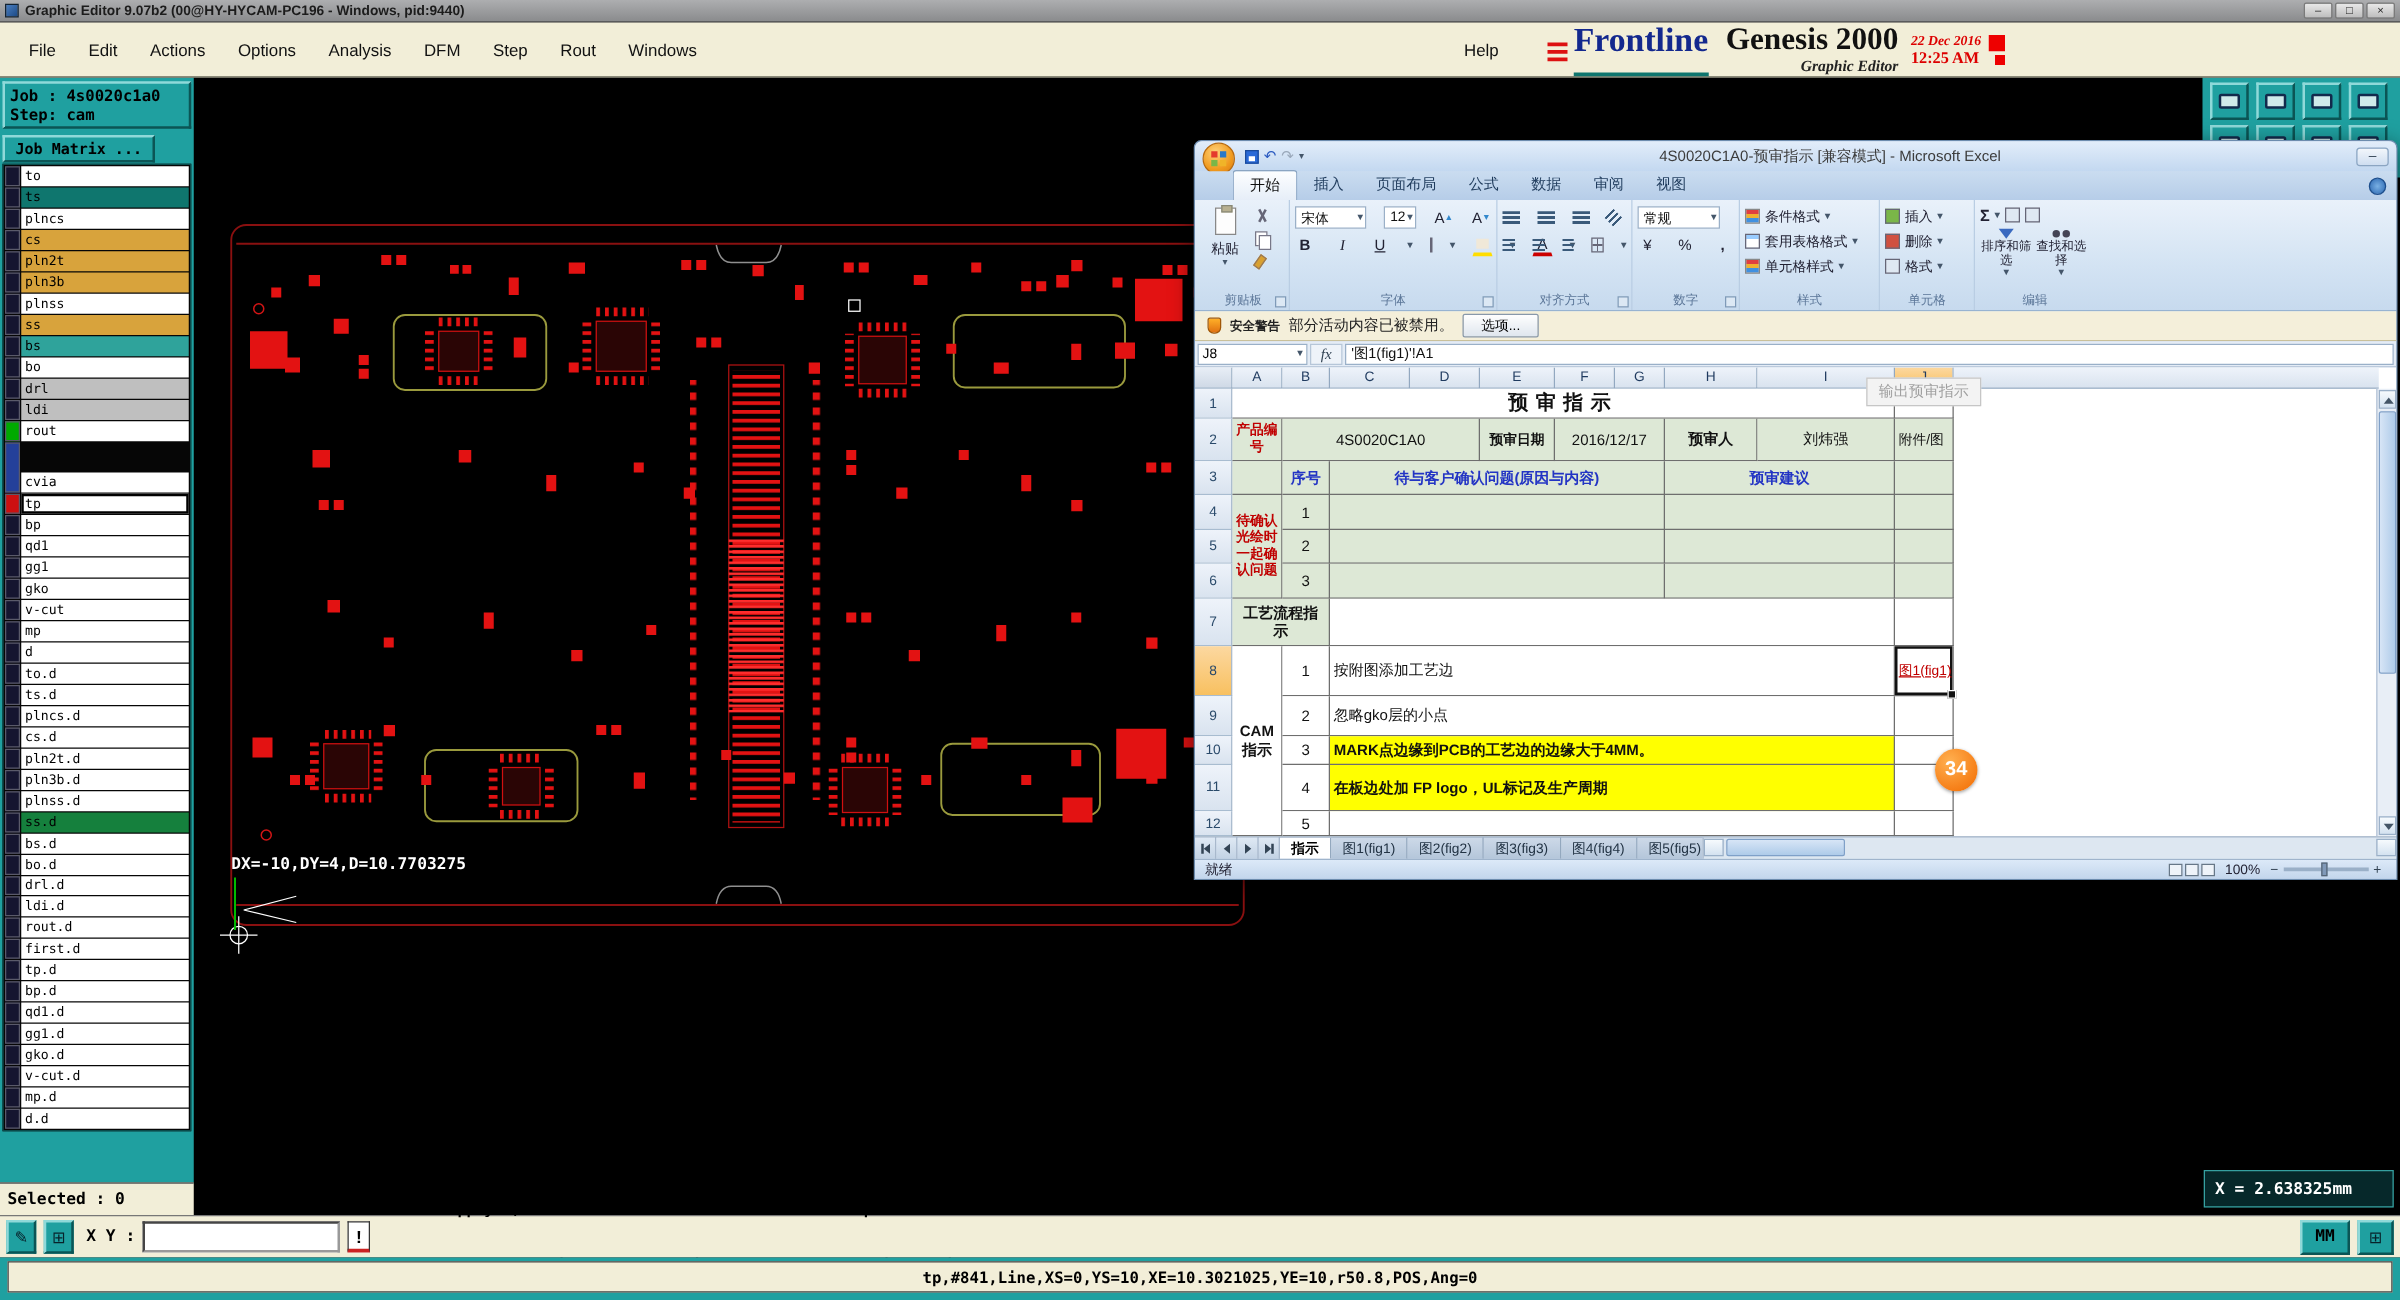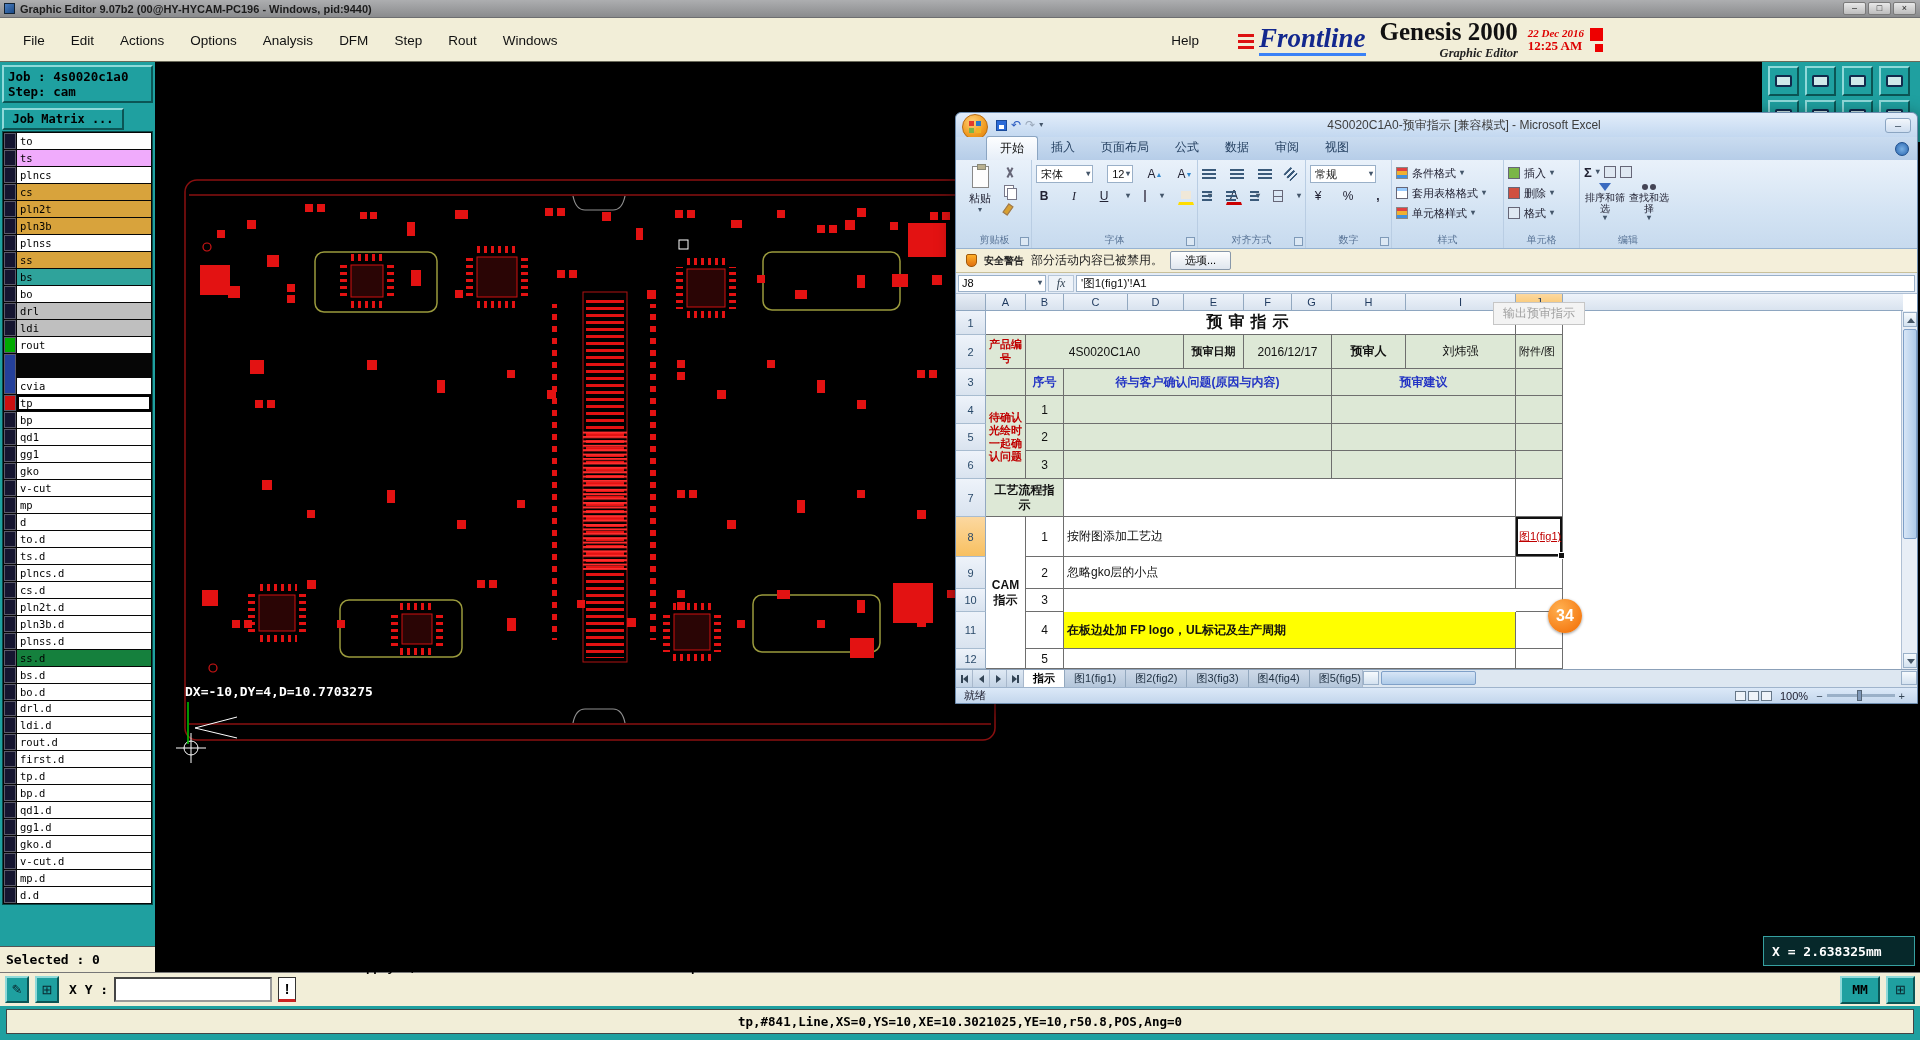--- a/index.html
+++ b/index.html
@@ -18,22 +18,22 @@
     font-size:9px; line-height:11px; text-align:center; color:#222; border-radius:2px; }
 
   
   .topstrip { position:absolute; left:0; top:18px; width:1920px; height:44px; background:#f2eed8; border-bottom:1px solid #6a6a5a; z-index:4; }
   .menubar { position:absolute; left:0; top:0; width:1230px; height:44px; display:flex; align-items:center; padding-left:10px; }
   .menu-item { font-size:13.5px; color:#111; padding:4px 13px; cursor:default; }
   .menu-item.help-item { margin-left:auto; margin-right:18px; }
   .brand { position:absolute; left:1230px; top:0; width:690px; height:44px; display:flex; align-items:center; }
   .fl-logo { display:flex; align-items:center; margin-left:8px; }
   .fl-bars { width:16px; height:3px; background:#d11; box-shadow:0 6px 0 #d11, 0 12px 0 #d11; margin-right:5px; margin-top:-10px; }
-  .fl-name { font-family:"Liberation Serif",serif; font-style:italic; font-weight:bold; font-size:27px; color:#13288e;
-    border-bottom:3px solid #3b82f6; line-height:1; padding-bottom:1px; }
+  .fl-name { font-family:"Liberation Serif",serif; font-weight:bold; font-size:27px; color:#13288e;
+    border-bottom:3px solid #0f766e; line-height:1; padding-bottom:12px; }
   .gen-block { margin-left:14px; text-align:right; }
   .gen-name { font-family:"Liberation Serif",serif; font-weight:bold; font-size:25px; color:#111; line-height:1.05; }
   .gen-sub { font-family:"Liberation Serif",serif; font-style:italic; font-weight:bold; font-size:12.5px; color:#222; }
   .date-block { margin-left:10px; line-height:1.1; }
   .b-date { font-family:"Liberation Serif",serif; font-style:italic; font-weight:bold; font-size:11px; color:#d00; white-space:nowrap; }
   .b-time { font-family:"Liberation Serif",serif; font-weight:bold; font-size:13px; color:#d00; }
   .red-sqs { margin-left:6px; display:flex; flex-direction:column; gap:3px; }
   .red-sq { width:13px; height:13px; background:#e00; }
   .red-sq.sm { width:8px; height:8px; align-self:flex-end; }
 
@@ -281,21 +281,21 @@
       <div class="job-line">Step: cam</div>
     </div>
     <button class="matrix-btn">Job Matrix ...</button>
     <div id="layer-list">
         <div class="layer-row">
           <span class="layer-box"></span>
           <span class="layer-name" style="background: rgb(255, 255, 255);">to</span>
         </div>
         <div class="layer-row">
           <span class="layer-box"></span>
-          <span class="layer-name" style="background: #f0abfc;">ts</span>
+          <span class="layer-name" style="background: #0f766e;">ts</span>
         </div>
         <div class="layer-row">
           <span class="layer-box"></span>
           <span class="layer-name" style="background: rgb(255, 255, 255);">plncs</span>
         </div>
         <div class="layer-row">
           <span class="layer-box"></span>
           <span class="layer-name" style="background: rgb(216, 163, 60);">cs</span>
         </div>
         <div class="layer-row">
@@ -967,20 +967,21 @@
           <div class="rh" style="grid-column:1;grid-row:4">11</div>
           <div class="rh" style="grid-column:1;grid-row:5">12</div>
           <div class="xc wrap bold tctr" style="grid-column:2;grid-row:1/6">CAM指示</div>
           <div class="xc tctr" style="grid-column:3;grid-row:1">1</div>
           <div class="xc tctr" style="grid-column:3;grid-row:2">2</div>
           <div class="xc tctr" style="grid-column:3;grid-row:3">3</div>
           <div class="xc tctr" style="grid-column:3;grid-row:4">4</div>
           <div class="xc tctr" style="grid-column:3;grid-row:5">5</div>
           <div class="xc" style="grid-column:4/11;grid-row:1">按附图添加工艺边</div>
           <div class="xc" style="grid-column:4/11;grid-row:2">忽略gko层的小点</div>
+          <div class="xc yellow" style="grid-column:4/11;grid-row:3">MARK点边缘到PCB的工艺边的边缘大于4MM。</div>
           <div class="xc yellow" style="grid-column:4/11;grid-row:4">在板边处加 FP logo，UL标记及生产周期</div>
           <div class="xc" style="grid-column:4/11;grid-row:5"></div>
           <div class="xc sel" style="grid-column:11;grid-row:1">
               <span class="link">图1(fig1)</span>
             </div>
           <div class="xc" style="grid-column:11;grid-row:2"></div>
           <div class="xc" style="grid-column:11;grid-row:3"></div>
           <div class="xc" style="grid-column:11;grid-row:4"></div>
           <div class="xc" style="grid-column:11;grid-row:5"></div>
         </div>

